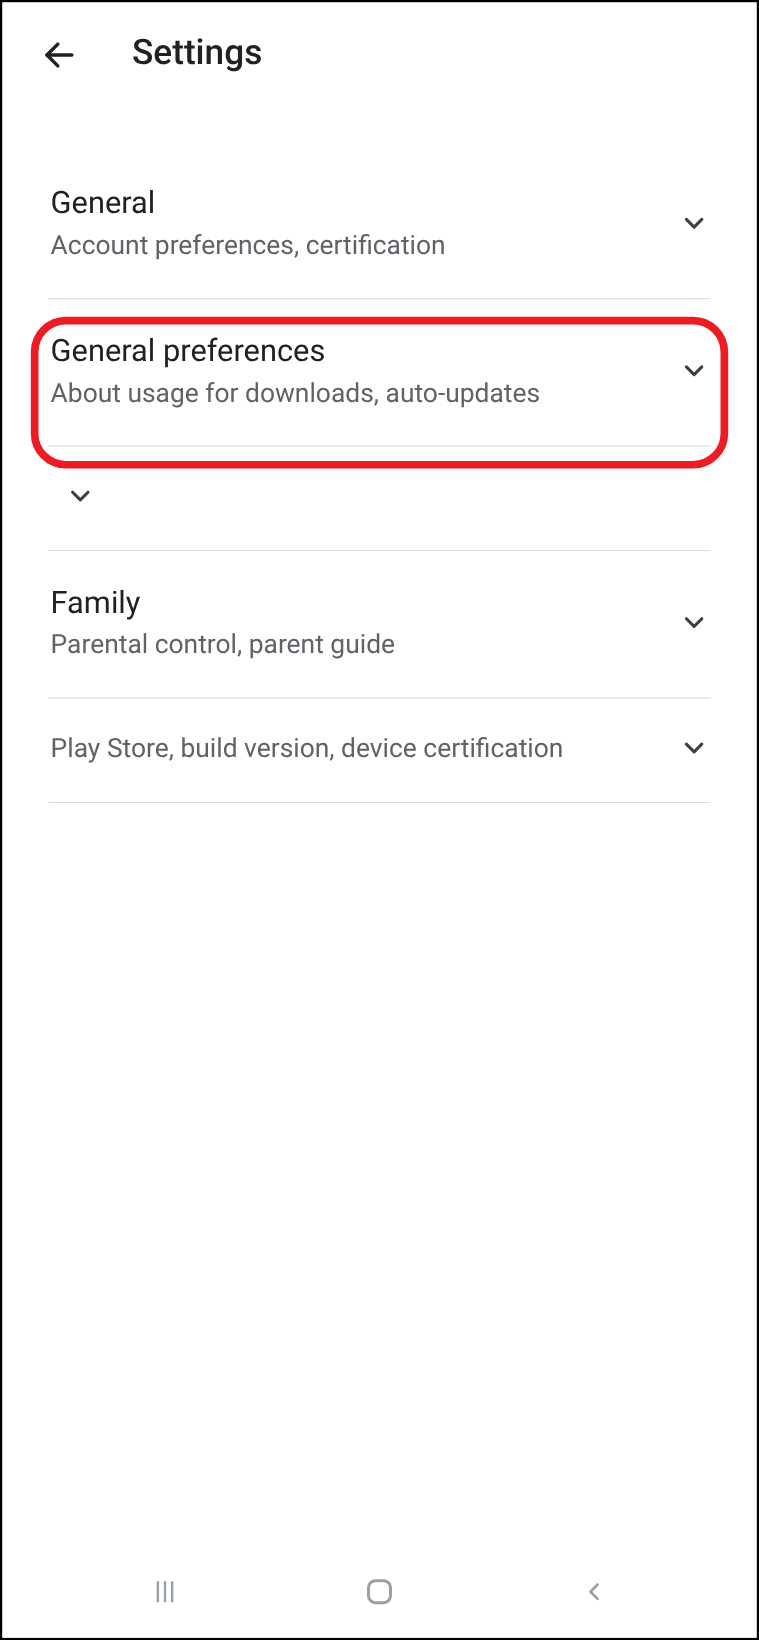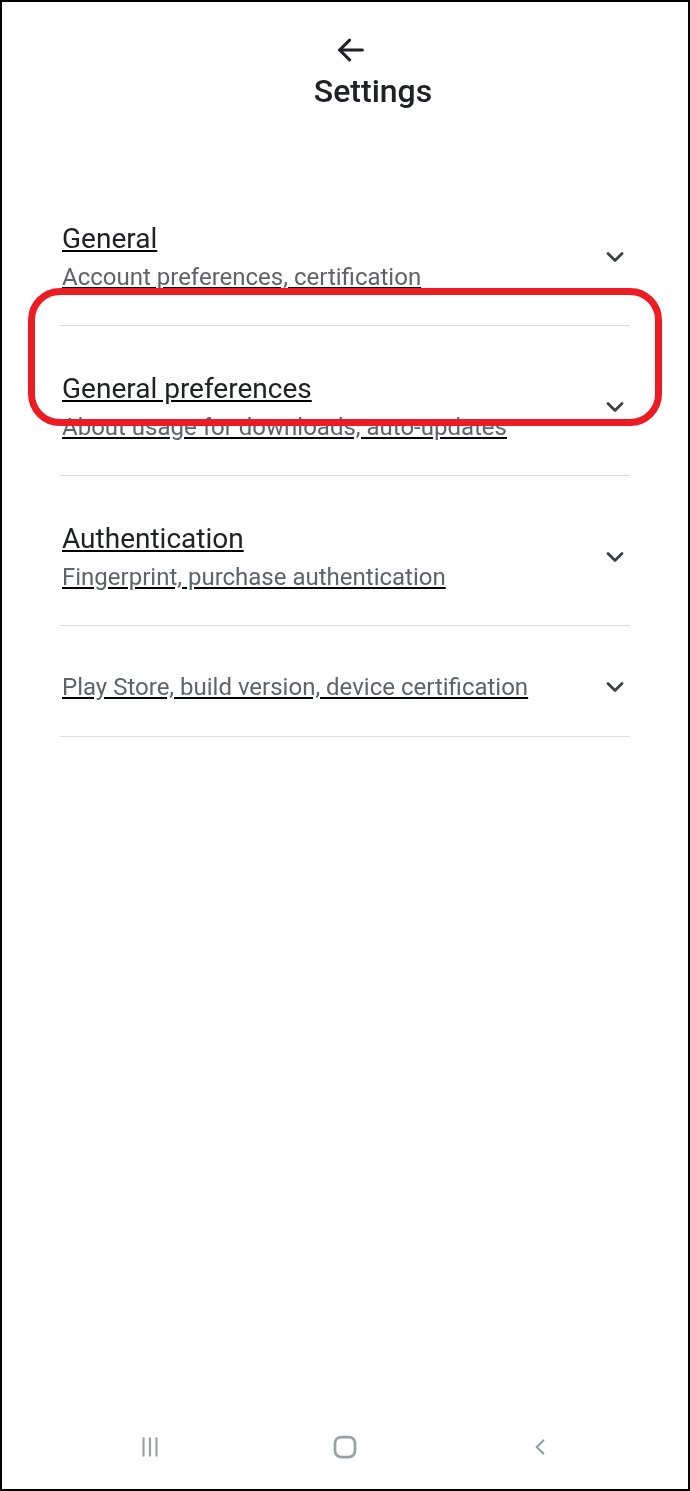--- a/index.html
+++ b/index.html
@@ -11,23 +11,21 @@
     body {
       font-family: Roboto, 'Segoe UI', Arial, sans-serif;
       background: #ffffff;
       width: 690px;
       height: 1491px;
       position: relative;
       border: 2px solid #000;
     }
     .header {
       display: flex;
-      align-items: center;
       padding: 26px 18px 26px 30px;
-      flex-direction: column;
     }
     .back-btn {
       width: 44px;
       height: 44px;
       display: flex;
       align-items: center;
       justify-content: center;
       cursor: pointer;
     }
     .page-title {
@@ -98,24 +96,23 @@
     }
     .nav-btn {
       width: 40px;
       height: 40px;
       display: flex;
       align-items: center;
       justify-content: center;
       cursor: pointer;
     }
     .settings-list .item {
-      margin: 16px;
+      margin: 0;
       padding-left: 0;
       padding-right: 0;
-      text-decoration: underline;
     }
     .settings-list {
       margin: 0 42px;
     }
     .settings-list .item {
       padding: 30px 0 34px 2px;
     }
   </style>
 </head>
 <body>
@@ -151,31 +148,38 @@
         <div class="item-subtitle">About usage for downloads, auto-updates</div>
       </div>
       <div class="chevron">
         <svg width="28" height="28" viewBox="0 0 24 24" fill="none" stroke="#3c4043" stroke-width="2.4" stroke-linecap="round" stroke-linejoin="round">
             <polyline points="6 9 12 15 18 9"></polyline>
           </svg>
       </div>
     </div>
 
     <div class="item">
-      <div class="item-text">
-        <div class="item-title">Authentication</div>
-        <div class="item-subtitle">Fingerprint, purchase authentication</div>
-      </div>
-      <div class="chevron">
-        <svg width="28" height="28" viewBox="0 0 24 24" fill="none" stroke="#3c4043" stroke-width="2.4" stroke-linecap="round" stroke-linejoin="round">
-            <polyline points="6 9 12 15 18 9"></polyline>
-          </svg>
-      </div>
-    </div>
-
+      <div class="chevron">
+        <svg width="28" height="28" viewBox="0 0 24 24" fill="none" stroke="#3c4043" stroke-width="2.4" stroke-linecap="round" stroke-linejoin="round">
+            <polyline points="6 9 12 15 18 9"></polyline>
+          </svg>
+      </div>
+    </div>
+
+    <div class="item">
+      <div class="item-text">
+        <div class="item-title">Family</div>
+        <div class="item-subtitle">Parental control, parent guide</div>
+      </div>
+      <div class="chevron">
+        <svg width="28" height="28" viewBox="0 0 24 24" fill="none" stroke="#3c4043" stroke-width="2.4" stroke-linecap="round" stroke-linejoin="round">
+            <polyline points="6 9 12 15 18 9"></polyline>
+          </svg>
+      </div>
+    </div>
 
     <div class="item">
       <div class="item-text">
         <div class="item-subtitle">Play Store, build version, device certification</div>
       </div>
       <div class="chevron">
         <svg width="28" height="28" viewBox="0 0 24 24" fill="none" stroke="#3c4043" stroke-width="2.4" stroke-linecap="round" stroke-linejoin="round">
             <polyline points="6 9 12 15 18 9"></polyline>
           </svg>
       </div>

